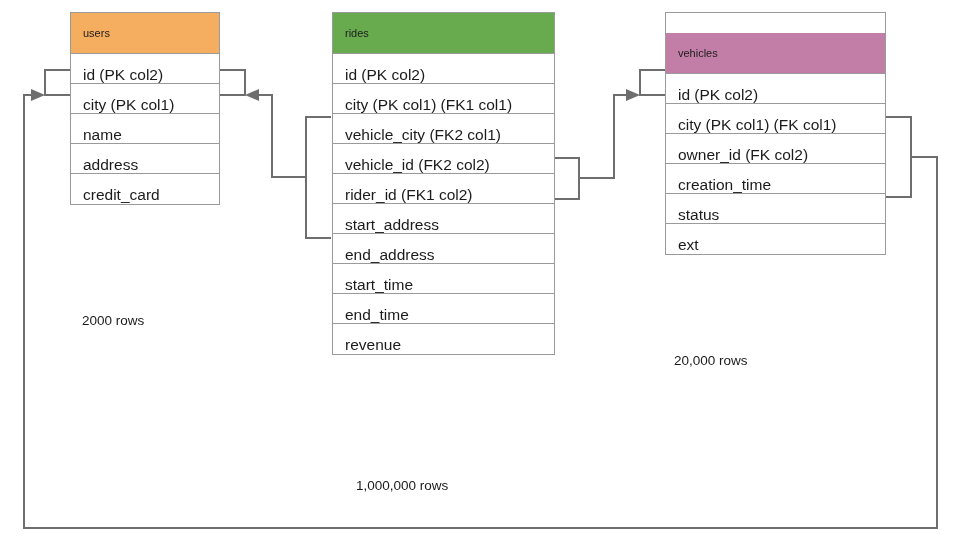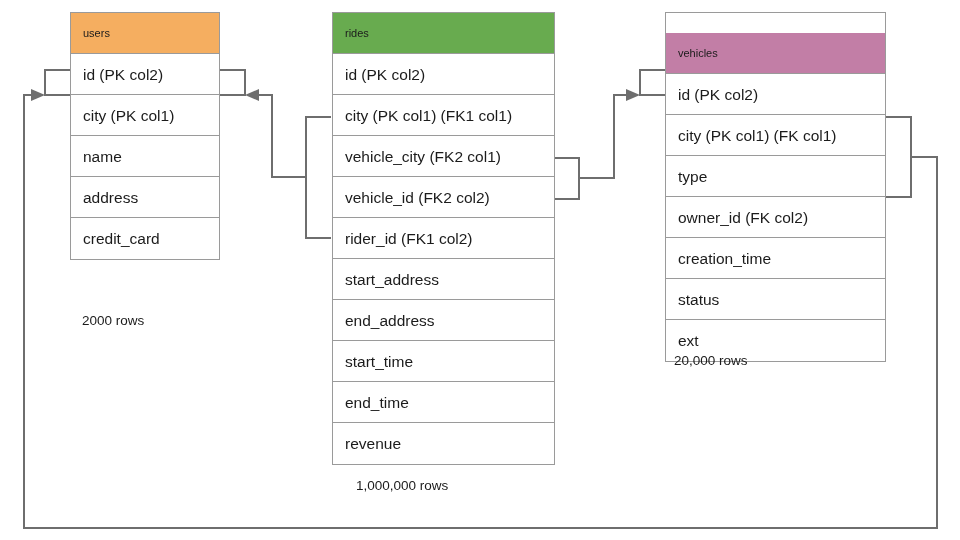--- a/index.html
+++ b/index.html
@@ -30,21 +30,21 @@
     line-height: 41px;
     padding: 0 0 0 12px;
     font-size: 11px;
     color: #1b1b1b;
     border-bottom: 1px solid #9a9a9a;
     white-space: nowrap;
     overflow: hidden;
   }
   .tbl-row {
     box-sizing: border-box;
-    height: 41px;
+    height: 30px;
     line-height: 41px;
     padding: 0 0 0 12px;
     font-size: 15.5px;
     color: #1b1b1b;
     border-bottom: 1px solid #9a9a9a;
     white-space: nowrap;
     overflow: hidden;
     background: #ffffff;
   }
   .tbl-row.last {
@@ -129,21 +129,20 @@
     <div class="tbl-row">start_time</div>
     <div class="tbl-row">end_time</div>
     <div class="tbl-row last">revenue</div>
   </div>
   <div class="row-count" style="left:356px; top:478px;">1,000,000 rows</div>
 
   <div class="er-table" style="left:665px; top:12px; width:221px;">
     <div class="tbl-header" style="background:#C27EA6;margin-top:20px;">vehicles</div>
     <div class="tbl-row">id (PK col2)</div>
     <div class="tbl-row">city (PK col1) (FK col1)</div>
-    <div class="tbl-row">type</div>
     <div class="tbl-row">owner_id (FK col2)</div>
     <div class="tbl-row">creation_time</div>
     <div class="tbl-row">status</div>
     <div class="tbl-row last">ext</div>
   </div>
   <div class="row-count" style="left:674px; top:353px;">20,000 rows</div>
 
 </div>
 
 </body></html>

